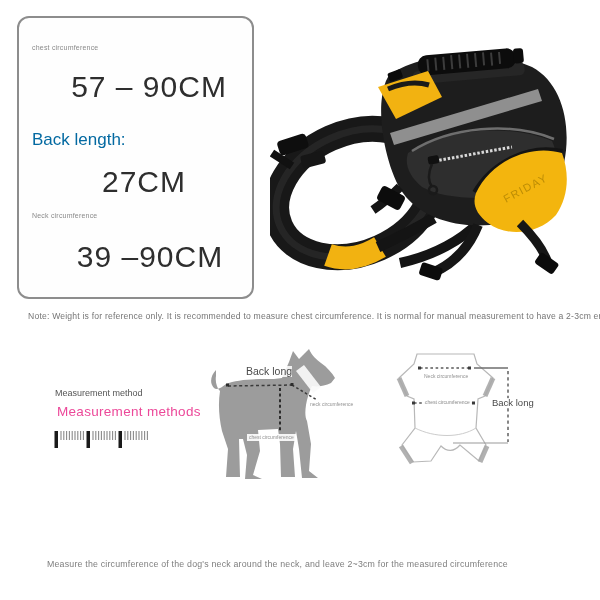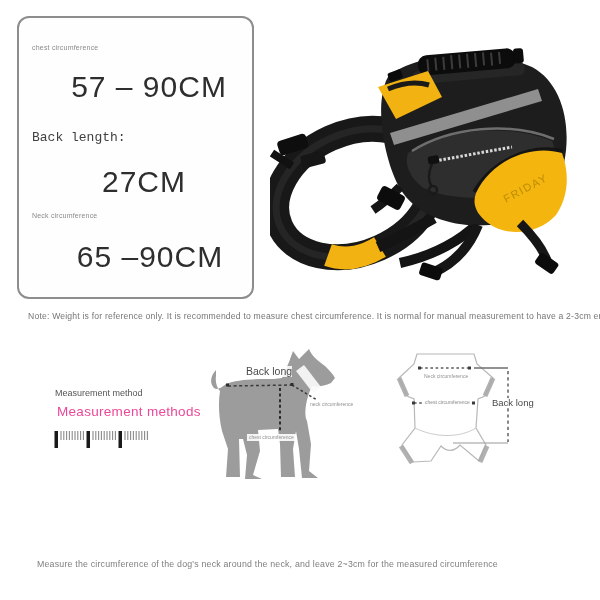--- a/index.html
+++ b/index.html
@@ -4,21 +4,21 @@
 <style>
   html,body{margin:0;padding:0;background:#ffffff;}
   .canvas{position:relative;width:600px;height:596px;background:#ffffff;overflow:hidden;
           font-family:"Liberation Sans", sans-serif;}
   .abs{position:absolute;}
 
   
   .size-card{left:17px;top:16px;width:233px;height:279px;background:#fefefe;
              border:2px solid #8d8d8d;border-radius:12px;}
   .tiny-label{font-size:7px;color:#8a8a8a;letter-spacing:.2px;filter:blur(.3px);}
-  .mid-label{font-size:13px;color:#404040;font-family:Liberation Mono, monospace;}
+  .mid-label{font-size:17px;color:#0369a1;}
   .big-value{font-size:30px;color:#2e2e2e;letter-spacing:1px;white-space:nowrap;}
 
   
   .note-text{font-size:8.6px;color:#757575;letter-spacing:.2px;white-space:nowrap;}
   .desc-text{font-size:8.8px;color:#7e7e7e;letter-spacing:.2px;white-space:nowrap;}
 
   
   .mm-small{font-size:9px;color:#555;}
   .mm-large{font-size:13.5px;color:#ec4899;letter-spacing:.3px;}
 
@@ -33,21 +33,21 @@
 <body>
 
 <div class="canvas">
 
   <div class="abs size-card">
     <span class="abs tiny-label" style="left:13px;top:26px;">chest circumference</span>
     <span class="abs big-value" style="left:40px;top:52px;width:180px;text-align:center;">57 – 90CM</span>
     <span class="abs mid-label" style="left:13px;top:112px;">Back length:</span>
     <span class="abs big-value" style="left:66px;top:147px;margin-left:17px;">27CM</span>
     <span class="abs tiny-label" style="left:13px;top:194px;">Neck circumference</span>
-    <span class="abs big-value" style="left:36px;top:222px;width:190px;text-align:center;">65 –90CM</span>
+    <span class="abs big-value" style="left:36px;top:222px;width:190px;text-align:center;">39 –90CM</span>
   </div>
 
   <div class="abs" style="left:270px;top:25px;width:320px;height:275px;">
     <svg width="320" height="275" viewBox="0 0 320 275">
 
       <ellipse cx="85" cy="168" rx="82" ry="60" fill="none" stroke="#181818" stroke-width="26" transform="rotate(-24 85 168)"></ellipse>
       <ellipse cx="85" cy="168" rx="82" ry="60" fill="none" stroke="#2e2e2e" stroke-width="7" transform="rotate(-24 85 168)" opacity=".6"></ellipse>
 
       <path d="M58,230 C78,237 95,231 110,222" fill="none" stroke="#F2B211" stroke-width="23"></path>
 
@@ -159,15 +159,15 @@
         <path d="M84,20 L118,20" stroke="#6e6e6e" stroke-width="1.6" fill="none"></path>
         <path d="M118,23 L118,94" stroke="#555" stroke-width="1.4" stroke-dasharray="3.2 3" fill="none"></path>
         <path d="M118,95 L63,95" stroke="#9a9a9a" stroke-width="1.1" fill="none"></path>
       </g>
     </svg>
     <span class="abs diag-tiny" style="left:32px;top:25px;">Neck circumference</span>
     <span class="abs diag-tiny" style="left:33px;top:51px;">chest circumference</span>
     <span class="abs diag-big-label" style="left:100px;top:50px;font-size:9.5px;padding:0 2px;">Back long</span>
   </div>
 
-  <span class="abs desc-text" style="left:37px;top:559px;">Measure the circumference of the dog's neck around the neck, and leave 2~3cm for the measured circumference</span>
+  <span class="abs desc-text" style="left:47px;top:559px;">Measure the circumference of the dog's neck around the neck, and leave 2~3cm for the measured circumference</span>
 
 </div>
 
 </body></html>

